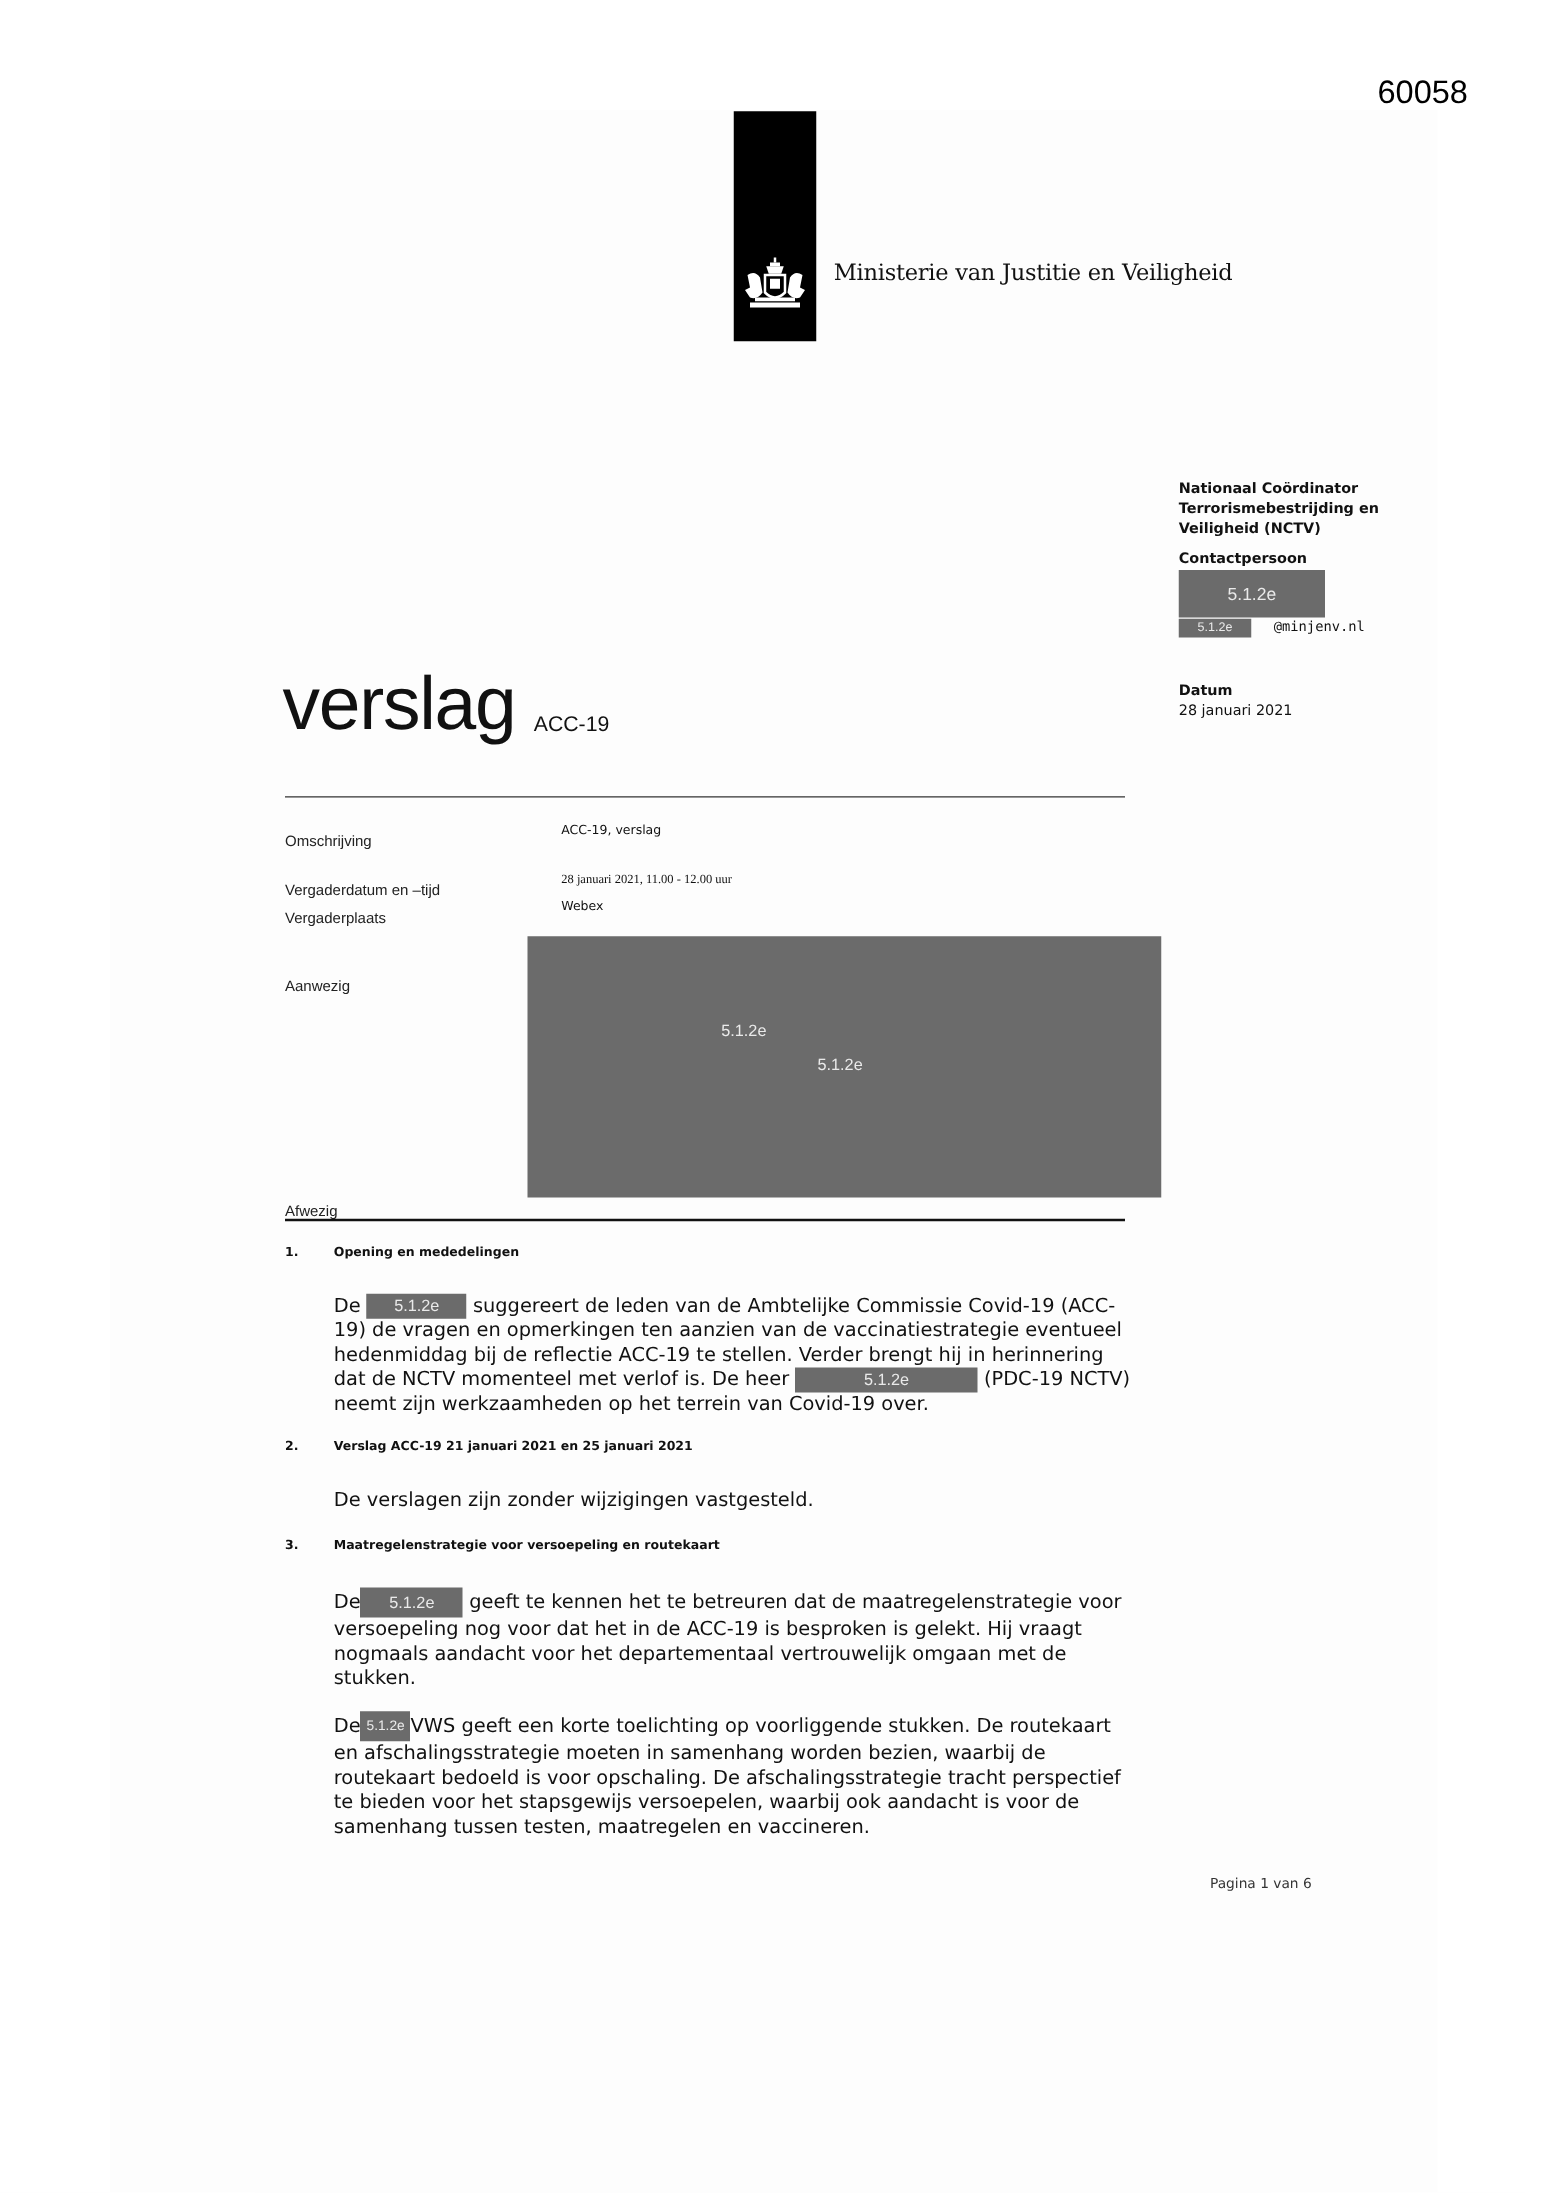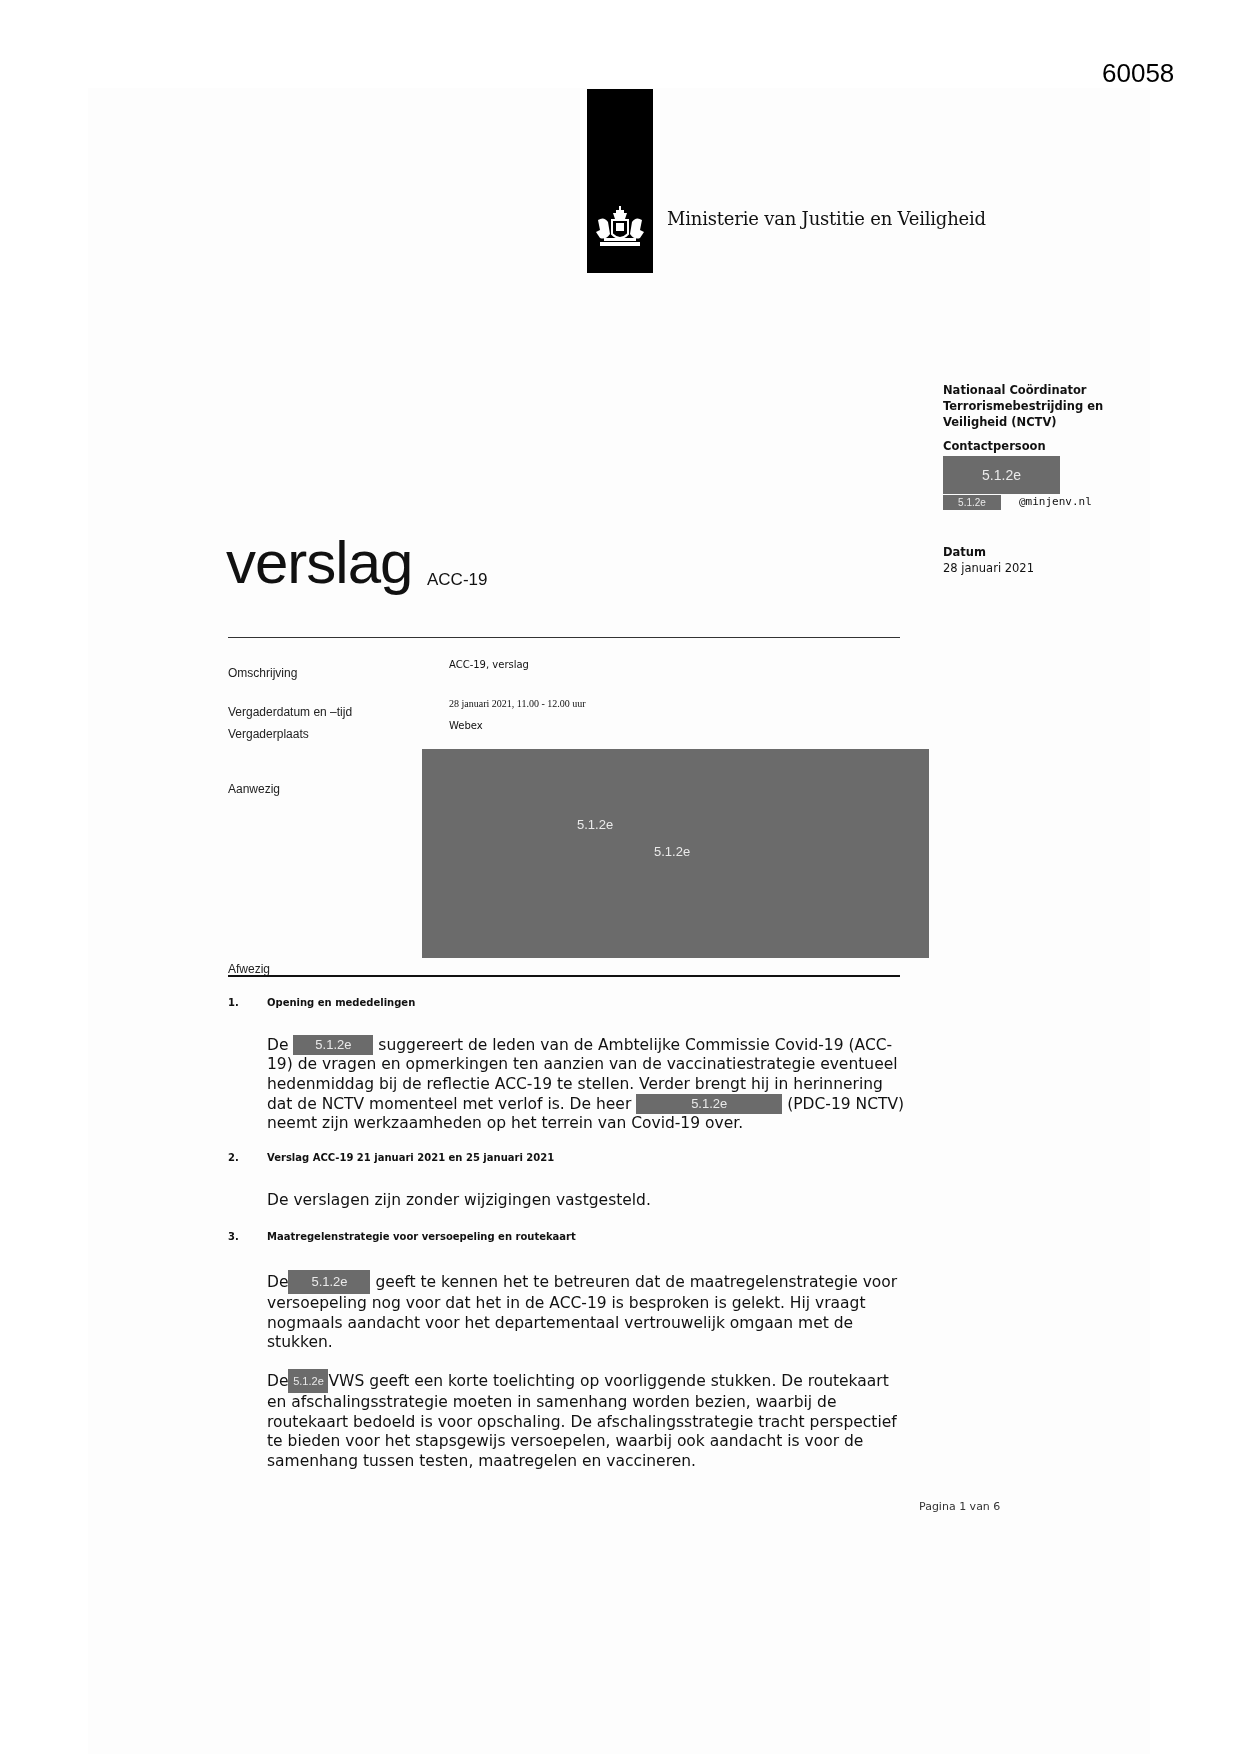--- a/index.html
+++ b/index.html
@@ -66,21 +66,21 @@
     .section-head {
       position: absolute; left: 228px; font-weight: bold; font-size: 10px; color: #111;
     }
     .section-head .num { display: inline-block; width: 39px; }
     .para {
       position: absolute; left: 267px; width: 640px;
       font-size: 15.5px; line-height: 19.5px; color: #111;
     }
     .inline-redact { height: 20px; line-height: 20px; font-size: 13px; }
     .footer {
-      position: absolute; left: 919px; top: 1500px; font-size: 11px; color: #333;
+      position: absolute; left: 968px; top: 1500px; font-size: 11px; color: #333;
     }
   </style>
 </head>
 <body>
 
 <div class="page-bg"></div>
 
 <div class="doc-number">60058</div>
 
 <div class="logo-bar">

